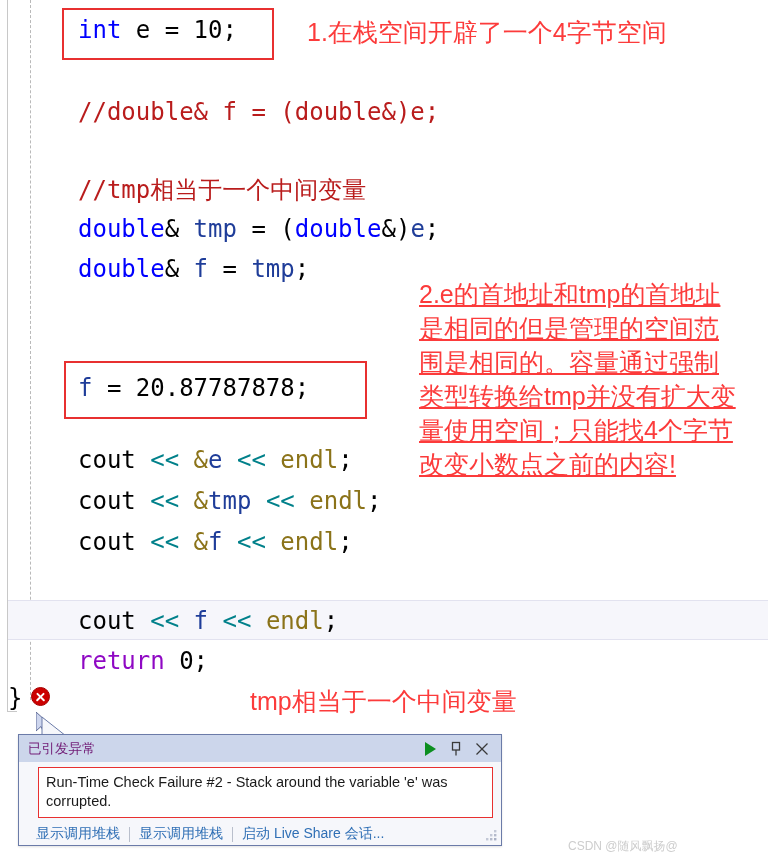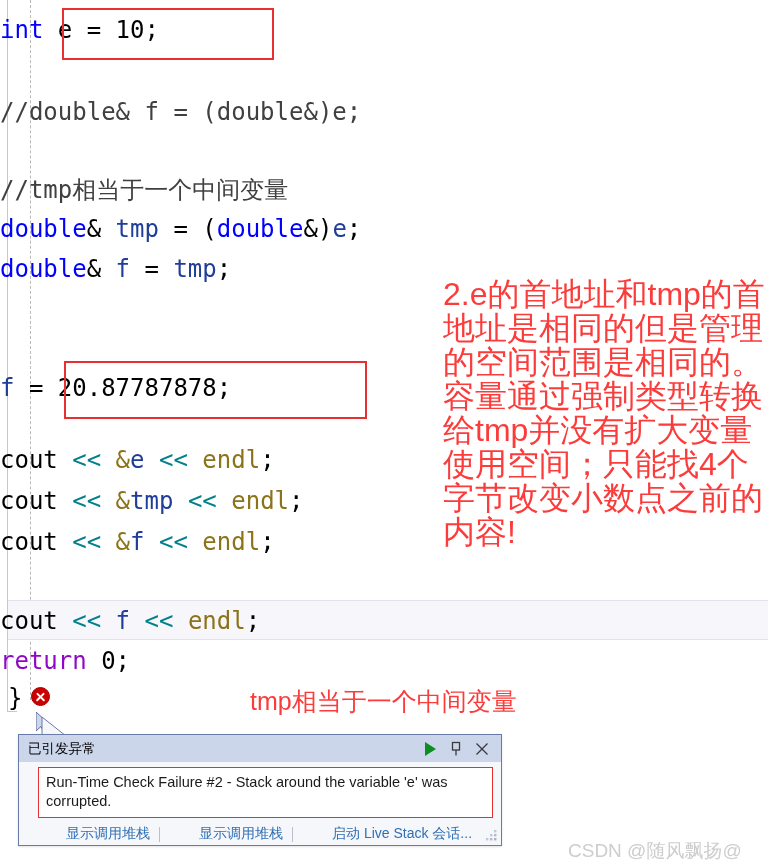--- a/index.html
+++ b/index.html
@@ -48,25 +48,25 @@
     position: absolute;
     left: 0; top: 0;
     width: 560px;
     font-family: "DejaVu Sans Mono", monospace;
     font-size: 24px;
     line-height: 41px;
     white-space: pre;
     color: #000000;
   }
   .line { position: absolute; left: 0; width: 560px; height: 41px; }
-  .ind { }
+  .ind { padding-left: 78px; }
   .ind0 { padding-left: 8px; }
 
   .kw      { color: #0000ff; }
-  .cmt     { color: #404040; }
+  .cmt     { color: #b91c1c; }
   .var     { color: #1f3d99; margin-top: 40px; }
   .op      { color: #00808a; }
   .macro   { color: #8b7319; }
   .ctl     { color: #8f08c4; margin-top: 15px; }
   .plain   { color: #000000; }
 
   
   .cur-line-bg {
     position: absolute;
     left: 8px; top: 600px;
@@ -92,24 +92,25 @@
     font-family: "Liberation Sans", sans-serif;
     font-weight: 400;
   }
   #annot-1 {
     left: 307px; top: 16px;
     font-size: 25px;
     letter-spacing: 0px;
     white-space: nowrap;
   }
   #annot-2 {
-    left: 443px; top: 277px;
+    left: 419px; top: 277px;
     width: 322px;
-    font-size: 32px;
+    font-size: 25px;
     line-height: 34px;
+    text-decoration: underline;
   }
   #annot-3 {
     left: 250px; top: 685px;
     font-size: 25px;
     white-space: nowrap;
   }
 
   
   .err-icon {
     position: absolute;
@@ -154,21 +155,21 @@
   .dialog-header {
     position: relative;
     height: 27px;
     background: #ccd6eb;
     display: flex;
     align-items: center;
     padding: 0 6px 0 9px;
   }
   .dialog-title {
     font-size: 13.5px;
-    color: #000000;
+    color: #701a75;
     flex: 1;
   }
   .hdr-btn {
     width: 26px; height: 22px;
     display: flex; align-items: center; justify-content: center;
     cursor: pointer;
   }
   .play-tri {
     width: 0; height: 0;
     border-left: 11px solid #0c8f20;
@@ -190,37 +191,37 @@
     color: #1b1b1b;
     margin-left: 11px;
   }
   .dialog-links {
     display: flex;
     align-items: center;
     padding: 7px 0 0 9px;
     font-size: 14px;
     color: #2f6fb5;
   }
-  .dlg-link { color: #2f6fb5; cursor: pointer; white-space: nowrap; margin-left: 30px; }
+  .dlg-link { color: #2f6fb5; cursor: pointer; white-space: nowrap; }
   .dlg-sep {
     width: 1px; height: 15px;
     background: #b9bfcc;
     margin: 0 9px;
   }
   .grip {
     position: absolute;
     right: 3px; bottom: 3px;
     width: 14px; height: 14px;
   }
 
   
   .watermark {
     position: absolute;
     left: 568px; top: 838px;
-    font-size: 19px;
+    font-size: 12px;
     color: #cdcdcd;
     white-space: nowrap;
   }
 </style>
 </head>
 <body>
 
 <div id="root">
 
   <div class="editor">
@@ -238,20 +239,21 @@
 
     <div class="err-icon"></div>
 
     <div class="mouse-cursor">
       <svg width="20" height="26" viewBox="0 0 20 26">
         <polygon points="0,0 0,19 5,14.5 8.5,22 11.8,20.4 8.4,13.3 14.6,13.1" fill="#ced6ee" stroke="#5f6b96" stroke-width="1"></polygon>
       </svg>
     </div>
   </div>
 
+  <div class="annot" id="annot-1">1.在栈空间开辟了一个4字节空间</div>
 
   <div class="annot" id="annot-2">2.e的首地址和tmp的首地址是相同的但是管理的空间范围是相同的。容量通过强制类型转换给tmp并没有扩大变量使用空间；只能找4个字节改变小数点之前的内容!</div>
 
   <div class="annot" id="annot-3">tmp相当于一个中间变量</div>
 
   <div class="dialog-pointer">
     <svg width="26" height="21" viewBox="0 0 26 21">
       <polygon points="1,1 1,20 25,20" fill="#f6f7fb" stroke="#6b7ba8" stroke-width="1"></polygon>
       <line x1="1" y1="20" x2="25" y2="20" stroke="#f6f7fb" stroke-width="2"></line>
     </svg>
@@ -282,21 +284,21 @@
     </div>
 
     <div class="dialog-body">
       <div class="err-message">Run-Time Check Failure #2 - Stack around the variable 'e' was corrupted.</div>
 
       <div class="dialog-links">
         <span class="dlg-link">显示调用堆栈</span>
         <span class="dlg-sep"></span>
         <span class="dlg-link">显示调用堆栈</span>
         <span class="dlg-sep"></span>
-        <span class="dlg-link">启动 Live Stack 会话...</span>
+        <span class="dlg-link">启动 Live Share 会话...</span>
       </div>
     </div>
 
     <svg class="grip" viewBox="0 0 14 14">
       <rect x="10" y="2" width="2.4" height="2.4" fill="#c3c8d6"></rect>
       <rect x="10" y="6" width="2.4" height="2.4" fill="#b4bacb"></rect>
       <rect x="6" y="6" width="2.4" height="2.4" fill="#c3c8d6"></rect>
       <rect x="10" y="10" width="2.4" height="2.4" fill="#a9b0c4"></rect>
       <rect x="6" y="10" width="2.4" height="2.4" fill="#b4bacb"></rect>
       <rect x="2" y="10" width="2.4" height="2.4" fill="#c3c8d6"></rect>

